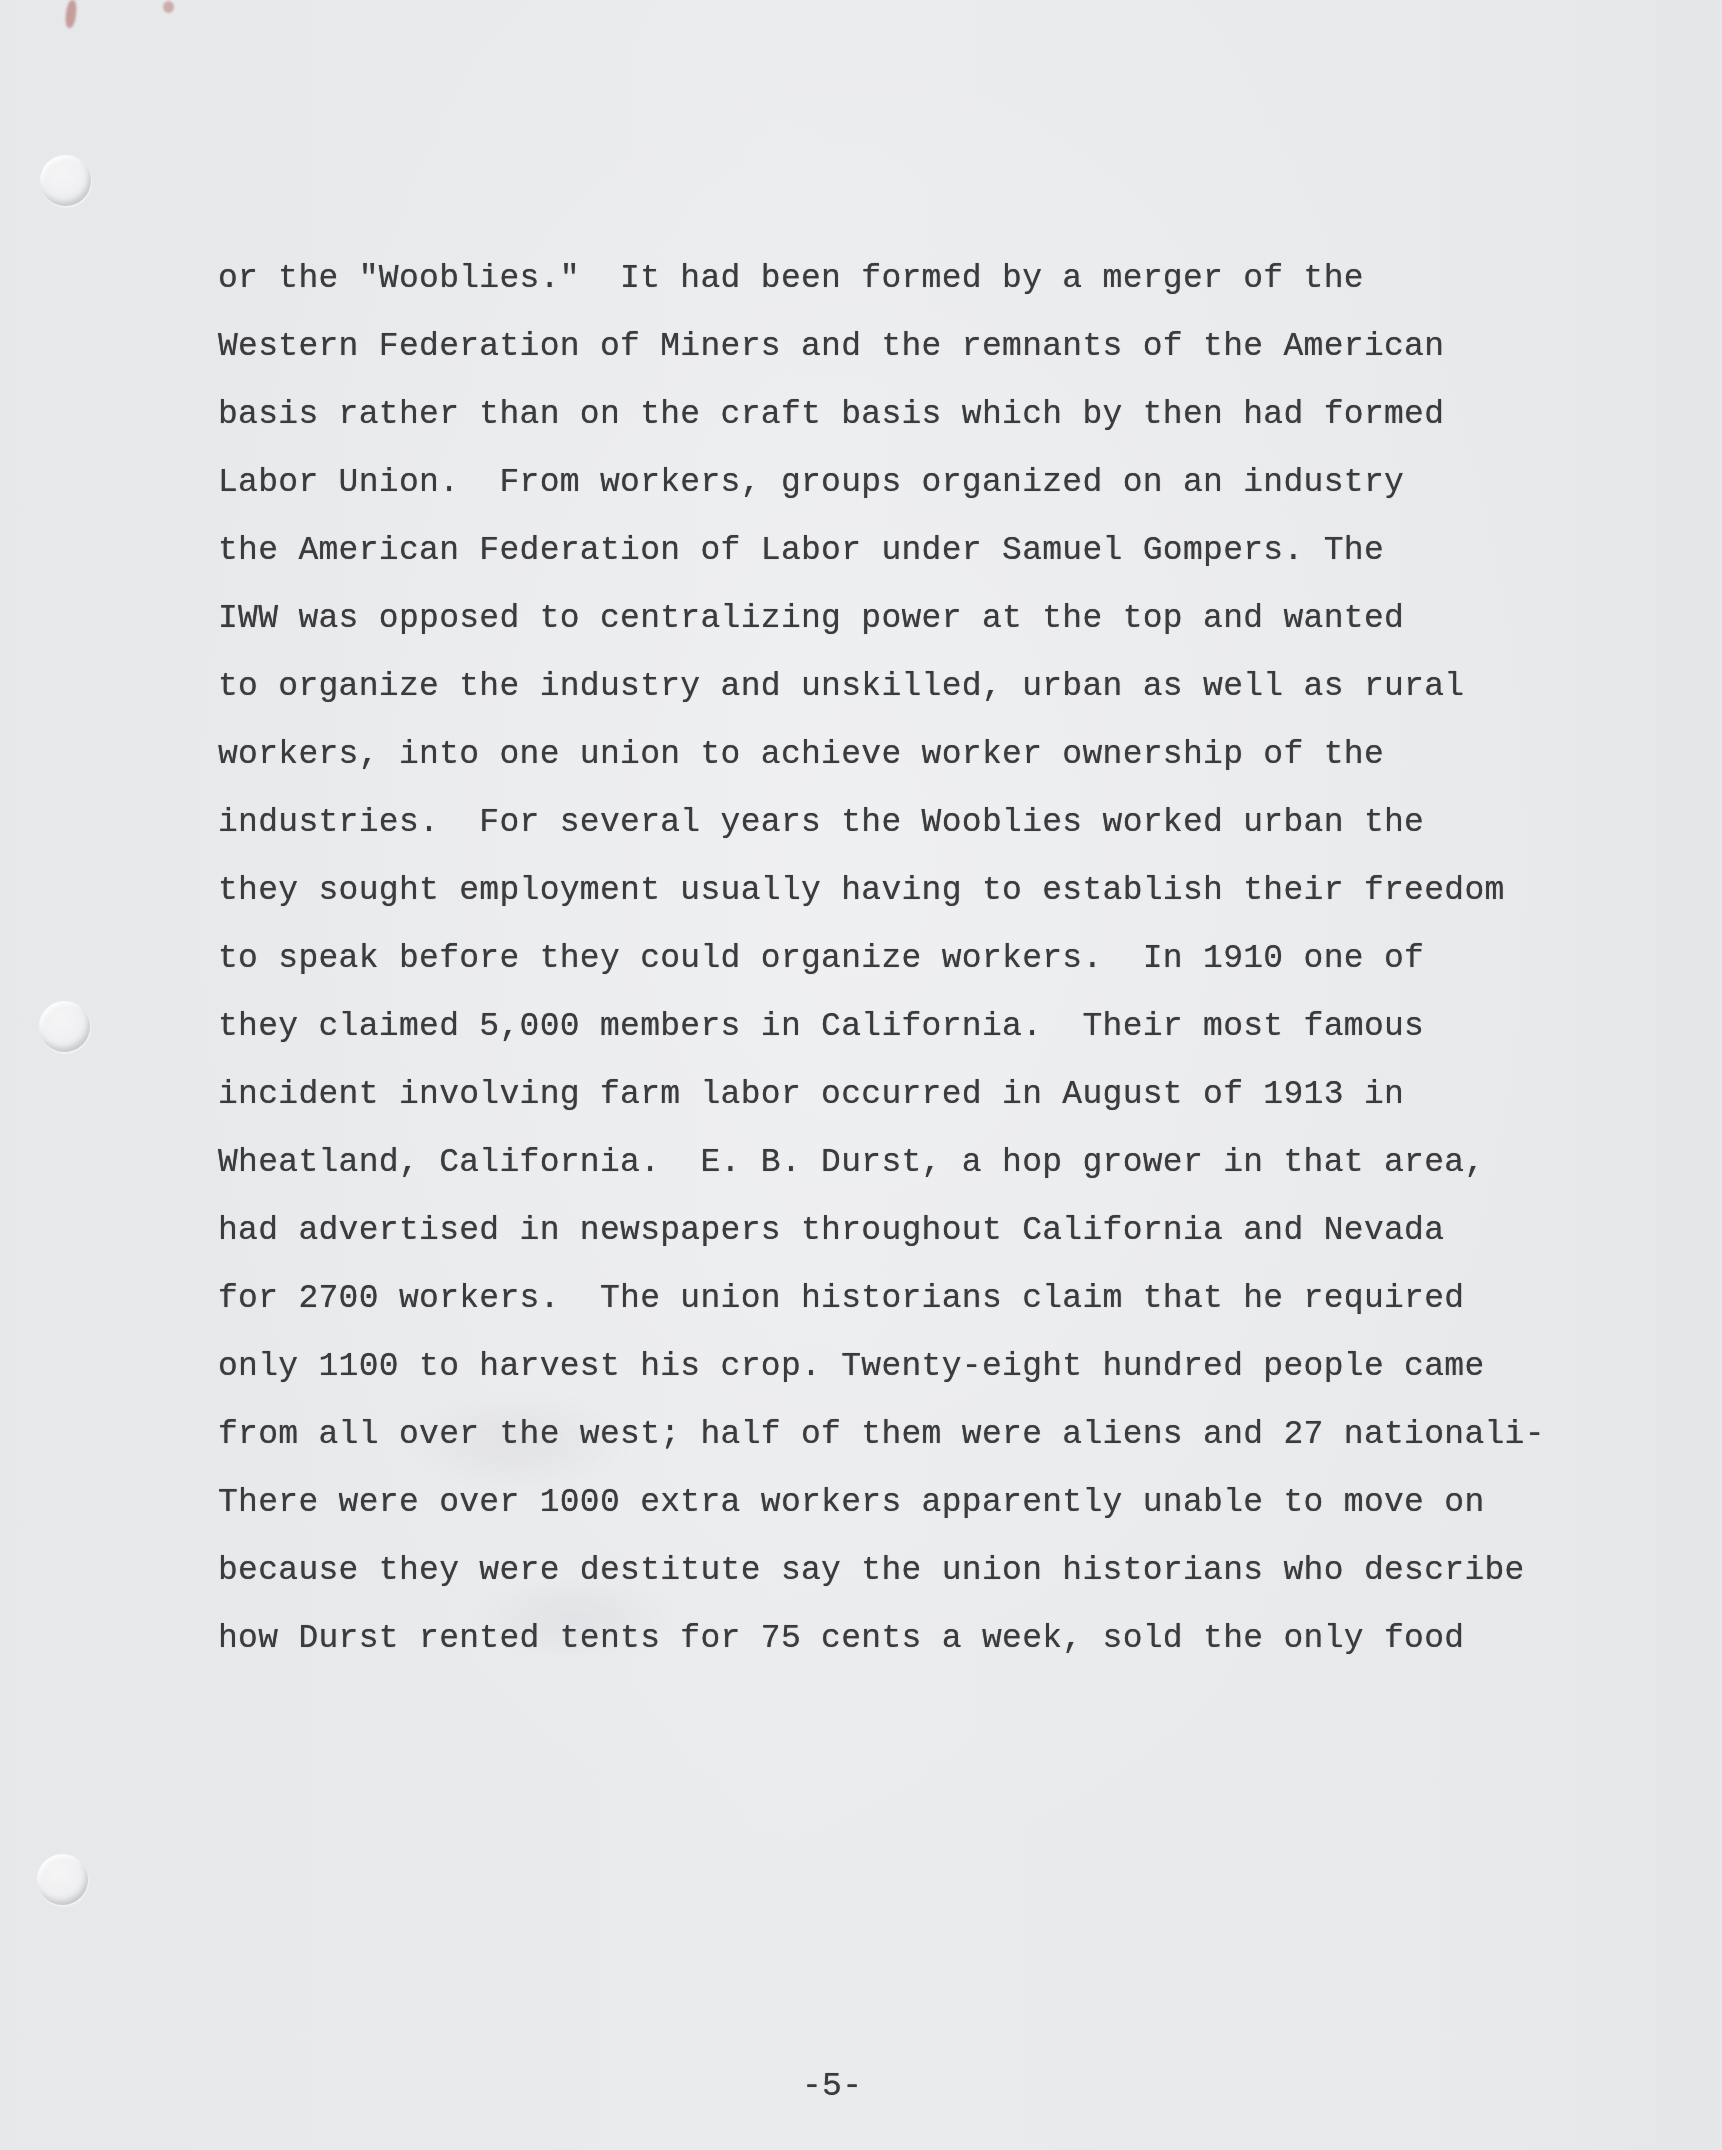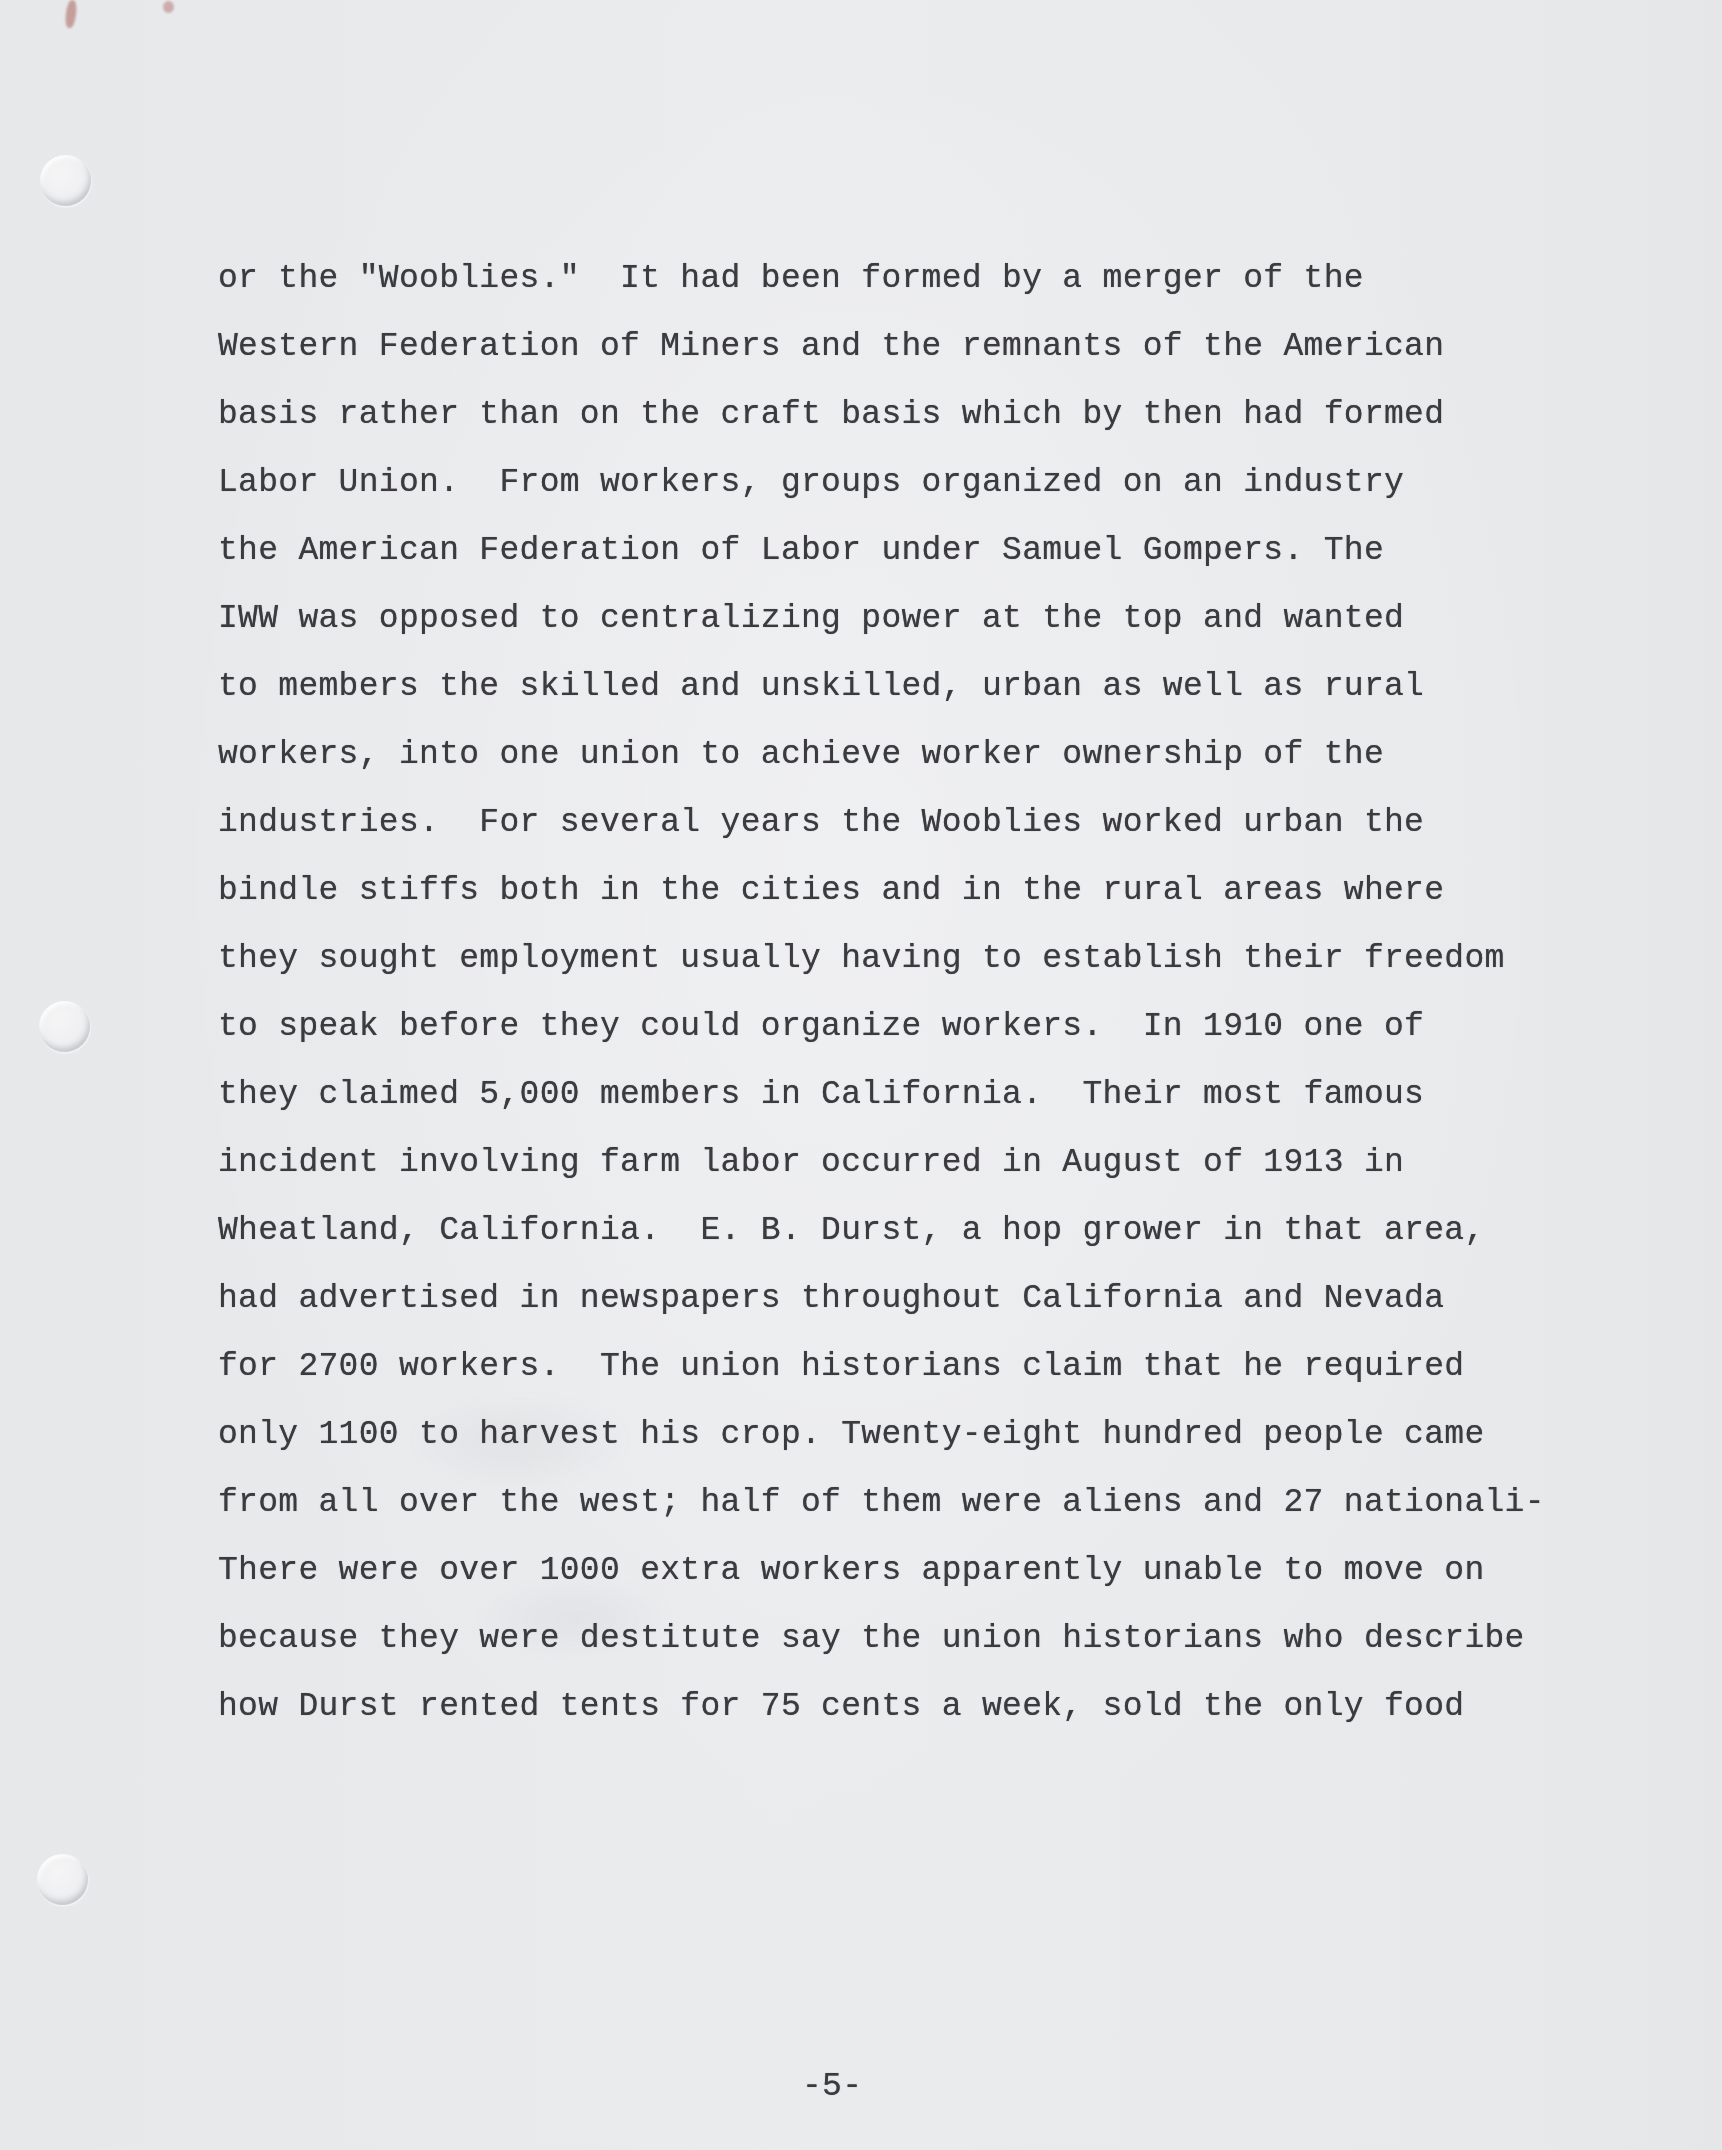--- a/index.html
+++ b/index.html
@@ -87,24 +87,23 @@
   <div class="smudge smudge-1"></div>
   <div class="smudge smudge-2"></div>
 
   <div class="body-text">
     <div class="text-line">or the "Wooblies."  It had been formed by a merger of the</div>
     <div class="text-line">Western Federation of Miners and the remnants of the American</div>
     <div class="text-line">basis rather than on the craft basis which by then had formed</div>
     <div class="text-line">Labor Union.  From workers, groups organized on an industry</div>
     <div class="text-line">the American Federation of Labor under Samuel Gompers. The</div>
     <div class="text-line">IWW was opposed to centralizing power at the top and wanted</div>
-    <div class="text-line">to members the skilled and unskilled, urban as well as rural</div>
+    <div class="text-line">to organize the industry and unskilled, urban as well as rural</div>
     <div class="text-line">workers, into one union to achieve worker ownership of the</div>
     <div class="text-line">industries.  For several years the Wooblies worked urban the</div>
-    <div class="text-line">bindle stiffs both in the cities and in the rural areas where</div>
     <div class="text-line">they sought employment usually having to establish their freedom</div>
     <div class="text-line">to speak before they could organize workers.  In 1910 one of</div>
     <div class="text-line">they claimed 5,000 members in California.  Their most famous</div>
     <div class="text-line">incident involving farm labor occurred in August of 1913 in</div>
     <div class="text-line">Wheatland, California.  E. B. Durst, a hop grower in that area,</div>
     <div class="text-line">had advertised in newspapers throughout California and Nevada</div>
     <div class="text-line">for 2700 workers.  The union historians claim that he required</div>
     <div class="text-line">only 1100 to harvest his crop. Twenty-eight hundred people came</div>
     <div class="text-line">from all over the west; half of them were aliens and 27 nationali-</div>
     <div class="text-line">There were over 1000 extra workers apparently unable to move on</div>

